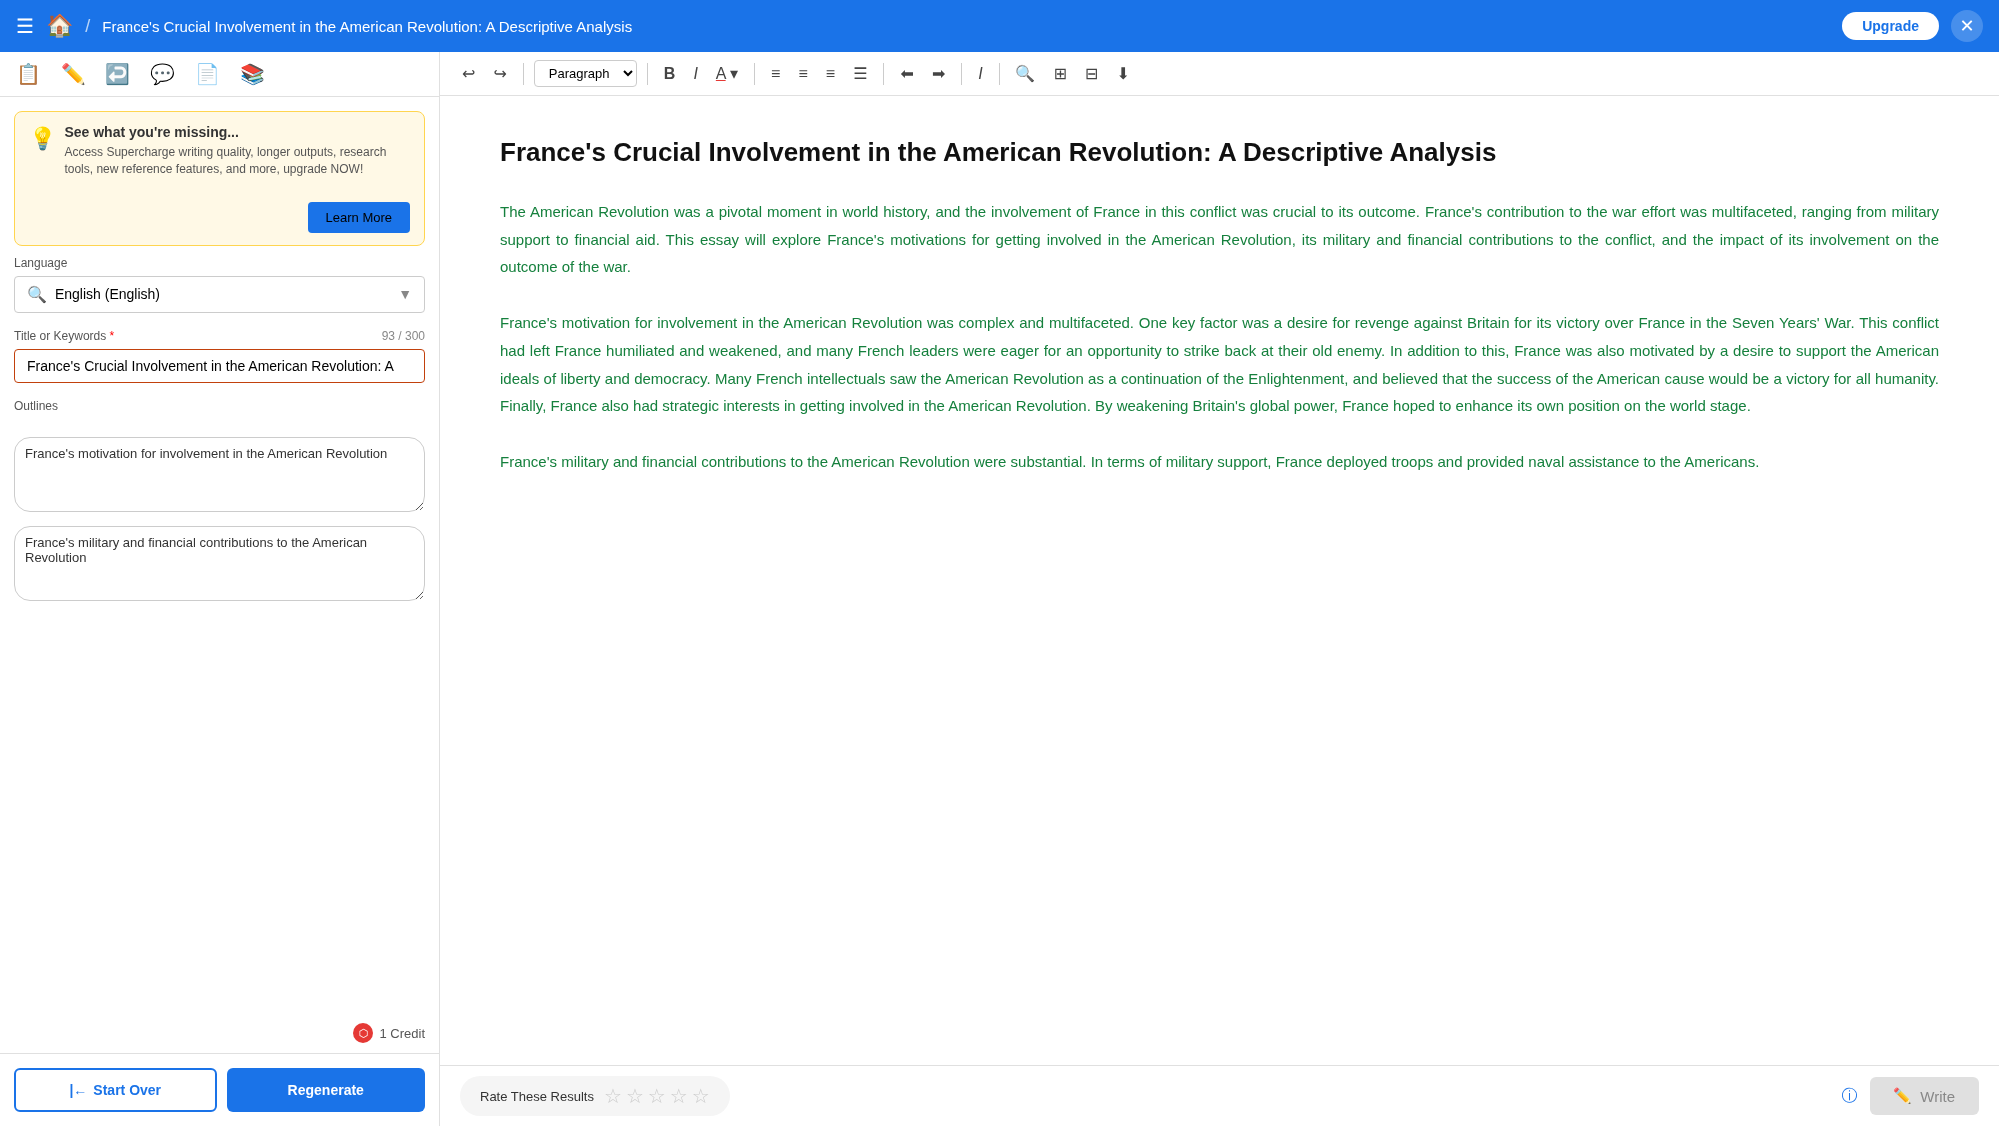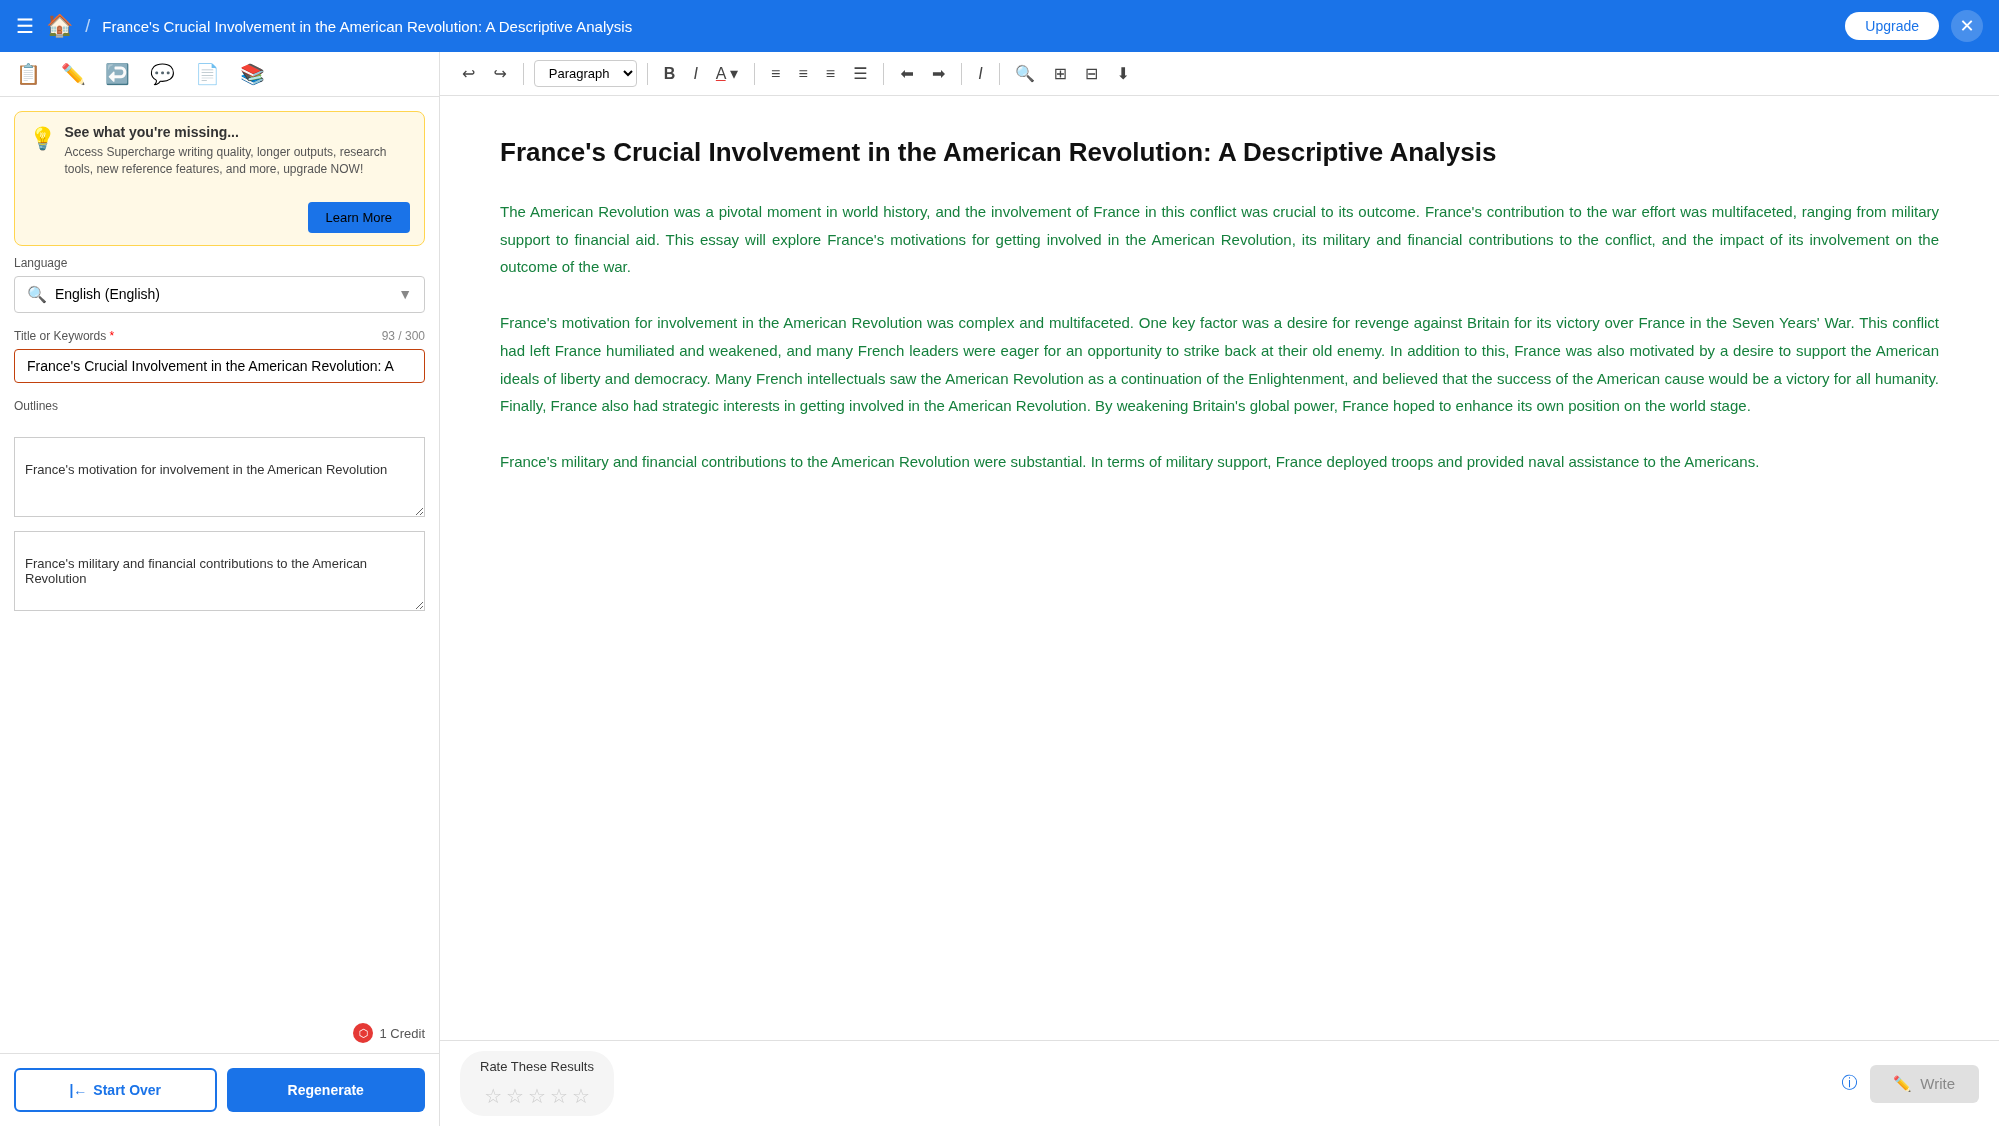--- a/index.html
+++ b/index.html
@@ -19,21 +19,21 @@
     .nav-home-icon { font-size: 22px; cursor: pointer; }
     .nav-separator { color: rgba(255,255,255,0.7); font-size: 18px; }
     .nav-title { color: #fff; font-size: 15px; flex: 1; }
     .nav-upgrade-btn {
       background: #fff;
       color: #1a73e8;
       border: none;
       border-radius: 20px;
       padding: 6px 20px;
       font-size: 14px;
-      font-weight: normal;
+      font-weight: bold;
       cursor: pointer;
     }
     .nav-close-btn {
       background: rgba(255,255,255,0.2);
       border: none;
       border-radius: 50%;
       width: 32px;
       height: 32px;
       color: #fff;
       font-size: 18px;
@@ -155,22 +155,22 @@
     }
     .outlines-label {
       font-size: 12px;
       color: #555;
       margin-bottom: 24px;
       display: block;
     }
     .outline-textarea {
       width: 100%;
       border: 1px solid #ccc;
-      border-radius: 0;
-      padding: 24px 10px;
+      border-radius: 16px;
+      padding: 8px 10px;
       font-size: 13px;
       resize: vertical;
       font-family: Arial, sans-serif;
       min-height: 75px;
       margin-bottom: 10px;
       color: #333;
     }
 
     .credits-row {
       display: flex;
@@ -285,21 +285,20 @@
       border-top: 1px solid #e0e0e0;
       justify-content: space-between;
     }
     .rate-results {
       display: flex;
       align-items: center;
       gap: 10px;
       background: #f5f5f5;
       border-radius: 24px;
       padding: 8px 20px;
-      flex-direction: column;
     }
     .rate-label { font-size: 13px; color: #333; }
     .stars { display: flex; gap: 4px; }
     .star { font-size: 20px; color: #ccc; }
     .write-btn {
       display: flex;
       align-items: center;
       gap: 8px;
       background: #e0e0e0;
       border: none;

